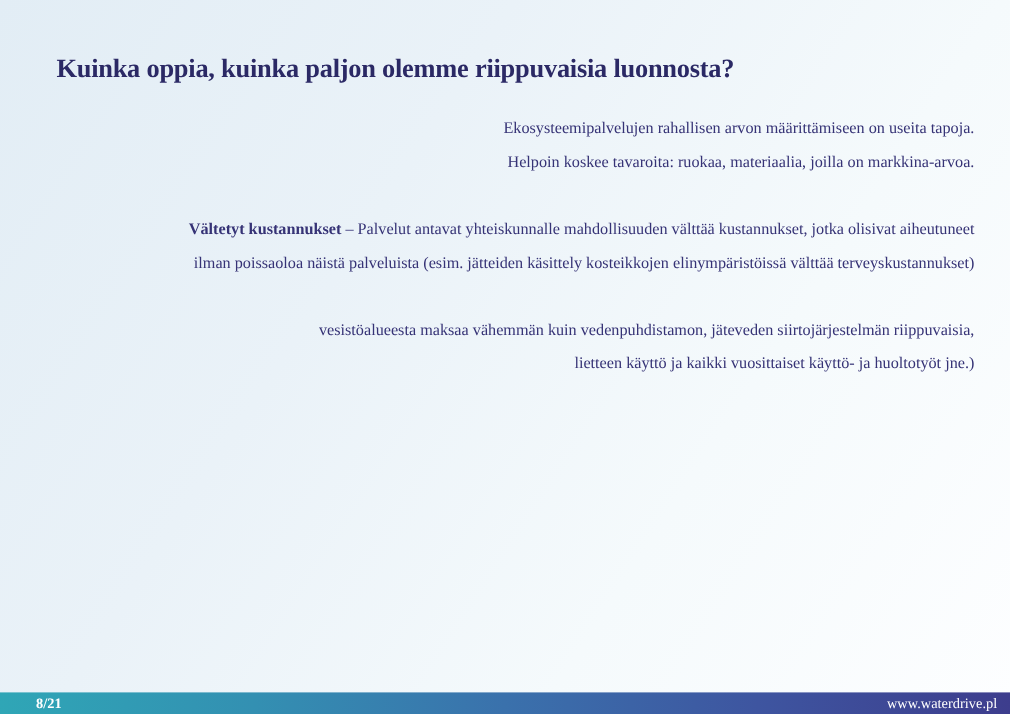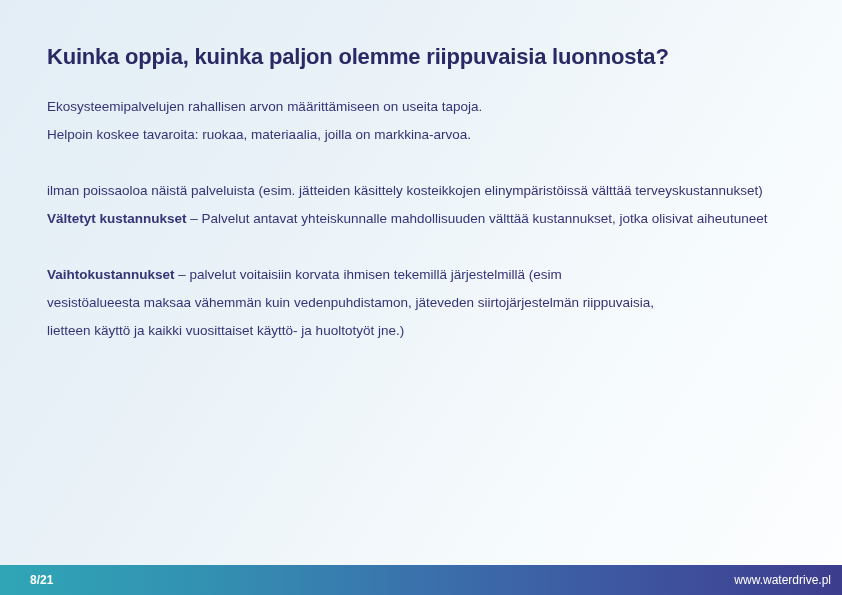--- a/index.html
+++ b/index.html
@@ -6,20 +6,21 @@
   html, body { width: 842px; height: 595px; }
   body {
     font-family: "Liberation Sans", sans-serif;
     overflow: hidden;
   }
   .slide {
     position: relative;
     width: 842px;
     height: 595px;
     background: linear-gradient(123deg, #e2edf5 0%, #eaf2f8 35%, #f5fafc 68%, #fdfeff 100%);
+    font-family: Liberation Serif, serif;
   }
   .slide-title {
     position: absolute;
     left: 47px;
     top: 44px;
     font-size: 22px;
     font-weight: bold;
     letter-spacing: -0.2px;
     color: #2b2965;
   }
@@ -29,28 +30,29 @@
     top: 93px;
     right: 30px;
     color: #363376;
     font-size: 13.5px;
   }
   .body-text p { margin-bottom: 28px; }
   .line {
     display: block;
     line-height: 28px;
     white-space: nowrap;
+    text-align: right;
   }
   .lead { font-weight: bold; }
   .footer-bar {
     position: absolute;
     left: 0;
     bottom: 0;
     width: 842px;
-    height: 30px;
+    height: 18px;
     background: linear-gradient(90deg, #2fa6b6 0%, #3390b2 25%, #3a71ac 50%, #3e55a0 75%, #3d3d8d 100%);
     display: flex;
     align-items: center;
     justify-content: space-between;
     color: #ffffff;
   }
   .page-indicator {
     margin-left: 30px;
     font-size: 12px;
     font-weight: bold;
@@ -70,26 +72,25 @@
   <h1 class="slide-title">Kuinka oppia, kuinka paljon olemme riippuvaisia luonnosta?</h1>
 
   <div class="body-text">
 
     <p>
       <span class="line">Ekosysteemipalvelujen rahallisen arvon määrittämiseen on useita tapoja.</span>
       <span class="line">Helpoin koskee tavaroita: ruokaa, materiaalia, joilla on markkina-arvoa.</span>
     </p>
 
     <p>
+      <span class="line"><span class="lead">Vältetyt kustannukset</span><span> – Palvelut antavat yhteiskunnalle mahdollisuuden välttää kustannukset, jotka olisivat aiheutuneet</span></span>
       <span class="line">ilman poissaoloa näistä palveluista (esim. jätteiden käsittely kosteikkojen elinympäristöissä välttää terveyskustannukset)</span>
-      <span class="line"><span class="lead">Vältetyt kustannukset</span><span> – Palvelut antavat yhteiskunnalle mahdollisuuden välttää kustannukset, jotka olisivat aiheutuneet</span></span>
     </p>
 
     <p>
-      <span class="line"><span class="lead">Vaihtokustannukset</span><span> – palvelut voitaisiin korvata ihmisen tekemillä järjestelmillä (esim</span></span>
       <span class="line">vesistöalueesta maksaa vähemmän kuin vedenpuhdistamon, jäteveden siirtojärjestelmän riippuvaisia,</span>
       <span class="line">lietteen käyttö ja kaikki vuosittaiset käyttö- ja huoltotyöt jne.)</span>
     </p>
 
   </div>
 
   <div class="footer-bar">
     <span class="page-indicator">8/21</span>
     <span class="website">www.waterdrive.pl</span>
   </div>

